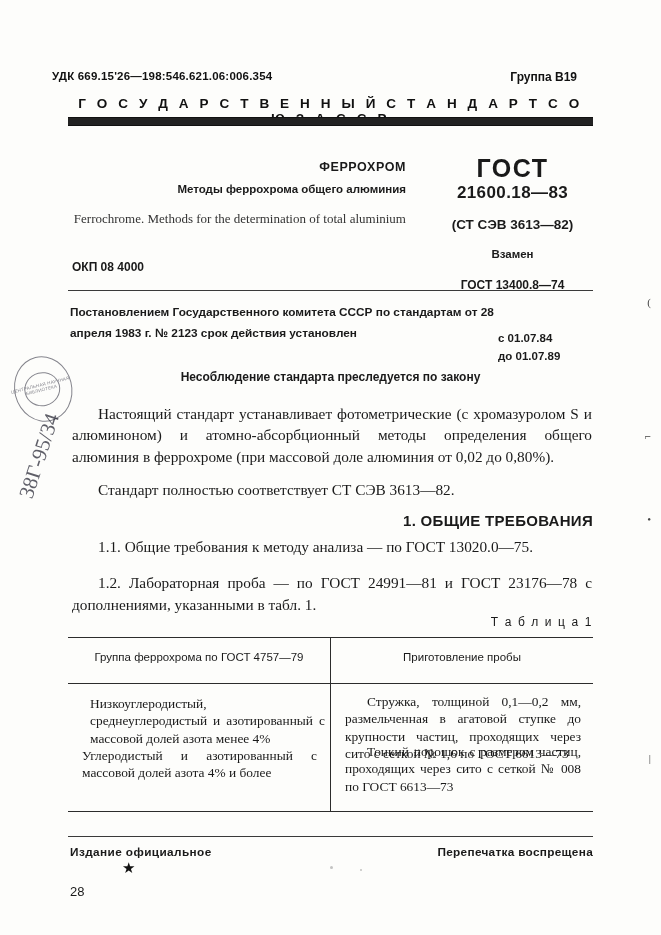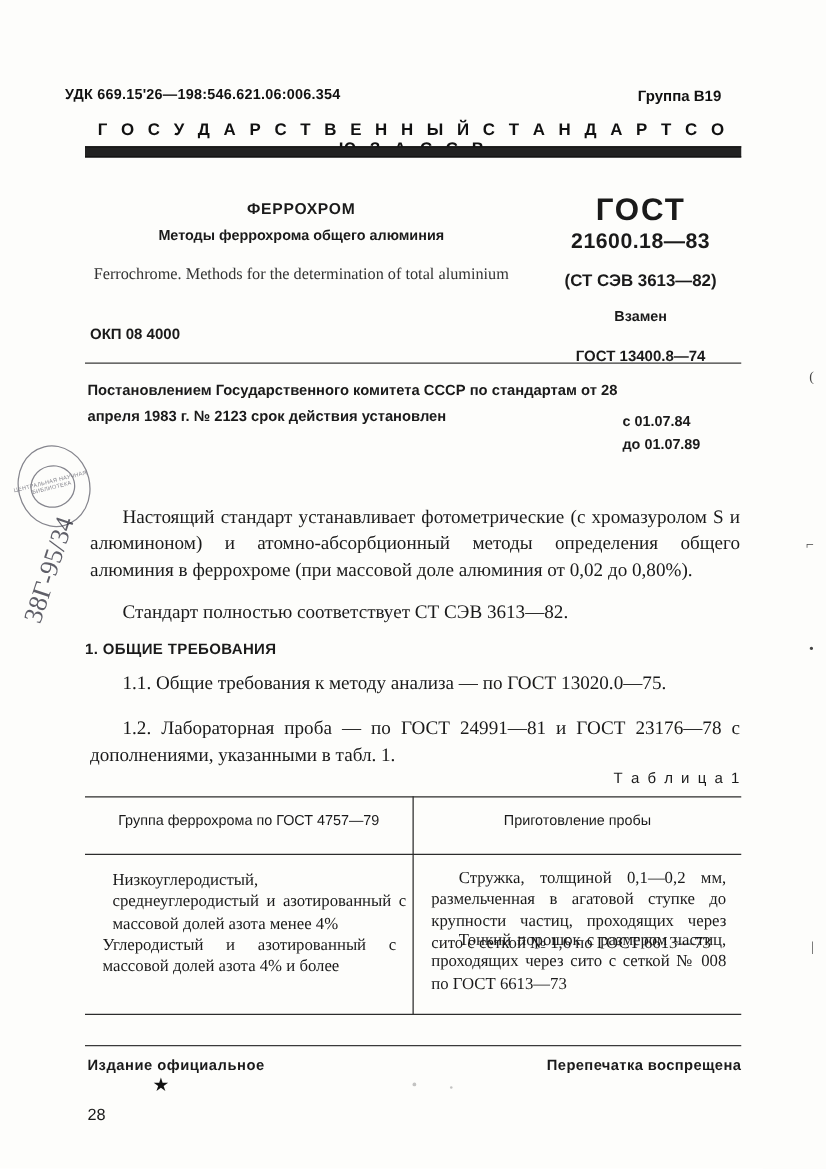--- a/index.html
+++ b/index.html
@@ -67,24 +67,24 @@
     width: 525px;
     height: 7px;
     background: #222;
     border-top: 1px solid #111;
     border-bottom: 1px solid #111;
   }
 
   
   .title-left {
     position: absolute;
-    left: 66px;
+    left: 56px;
     top: 160px;
     width: 350px;
-    text-align: center;
+    text-align: right;
   }
   .t-prod {
     font-family: "Liberation Sans", sans-serif;
     font-size: 12.5px;
     font-weight: bold;
     letter-spacing: 0.6px;
     margin-bottom: 9px;
   }
   .t-method {
     font-family: "Liberation Sans", sans-serif;
@@ -213,23 +213,23 @@
     font-size: 15.3px;
     line-height: 1.40;
     text-indent: 26px;
   }
 
   .sec-head {
     position: absolute;
     left: 68px;
     top: 512px;
     width: 525px;
-    text-align: left;
-    font-family: "Liberation Sans", sans-serif;
-    font-size: 12px;
+    text-align: right;
+    font-family: "Liberation Sans", sans-serif;
+    font-size: 15px;
     font-weight: bold;
     letter-spacing: 0.3px;
   }
 
   .clause-1 {
     position: absolute;
     left: 72px;
     top: 536px;
     width: 520px;
     font-size: 15.3px;
@@ -441,20 +441,21 @@
   </div>
 
   <div class="okp">ОКП 08 4000</div>
   <div class="rule-1"></div>
 
   <div class="decree">Постановлением Государственного комитета СССР по стандартам от 28 апреля 1983 г. № 2123 срок действия установлен</div>
   <div class="dates">
     <div class="d-line">с 01.07.84</div>
     <div class="d-line">до 01.07.89</div>
   </div>
+  <div class="warning">Несоблюдение стандарта преследуется по закону</div>
 
   <div class="body-1">Настоящий стандарт устанавливает фотометрические (с хромазуролом S и алюминоном) и атомно-абсорбционный методы определения общего алюминия в феррохроме (при массовой доле алюминия от 0,02 до 0,80%).</div>
   <div class="body-2">Стандарт полностью соответствует СТ СЭВ 3613—82.</div>
 
   <div class="sec-head">1. ОБЩИЕ ТРЕБОВАНИЯ</div>
   <div class="clause-1">1.1. Общие требования к методу анализа — по ГОСТ 13020.0—75.</div>
   <div class="clause-2">1.2. Лабораторная проба — по ГОСТ 24991—81 и ГОСТ 23176—78 с дополнениями, указанными в табл. 1.</div>
 
   <div class="table-caption">Т а б л и ц а  1</div>
 

